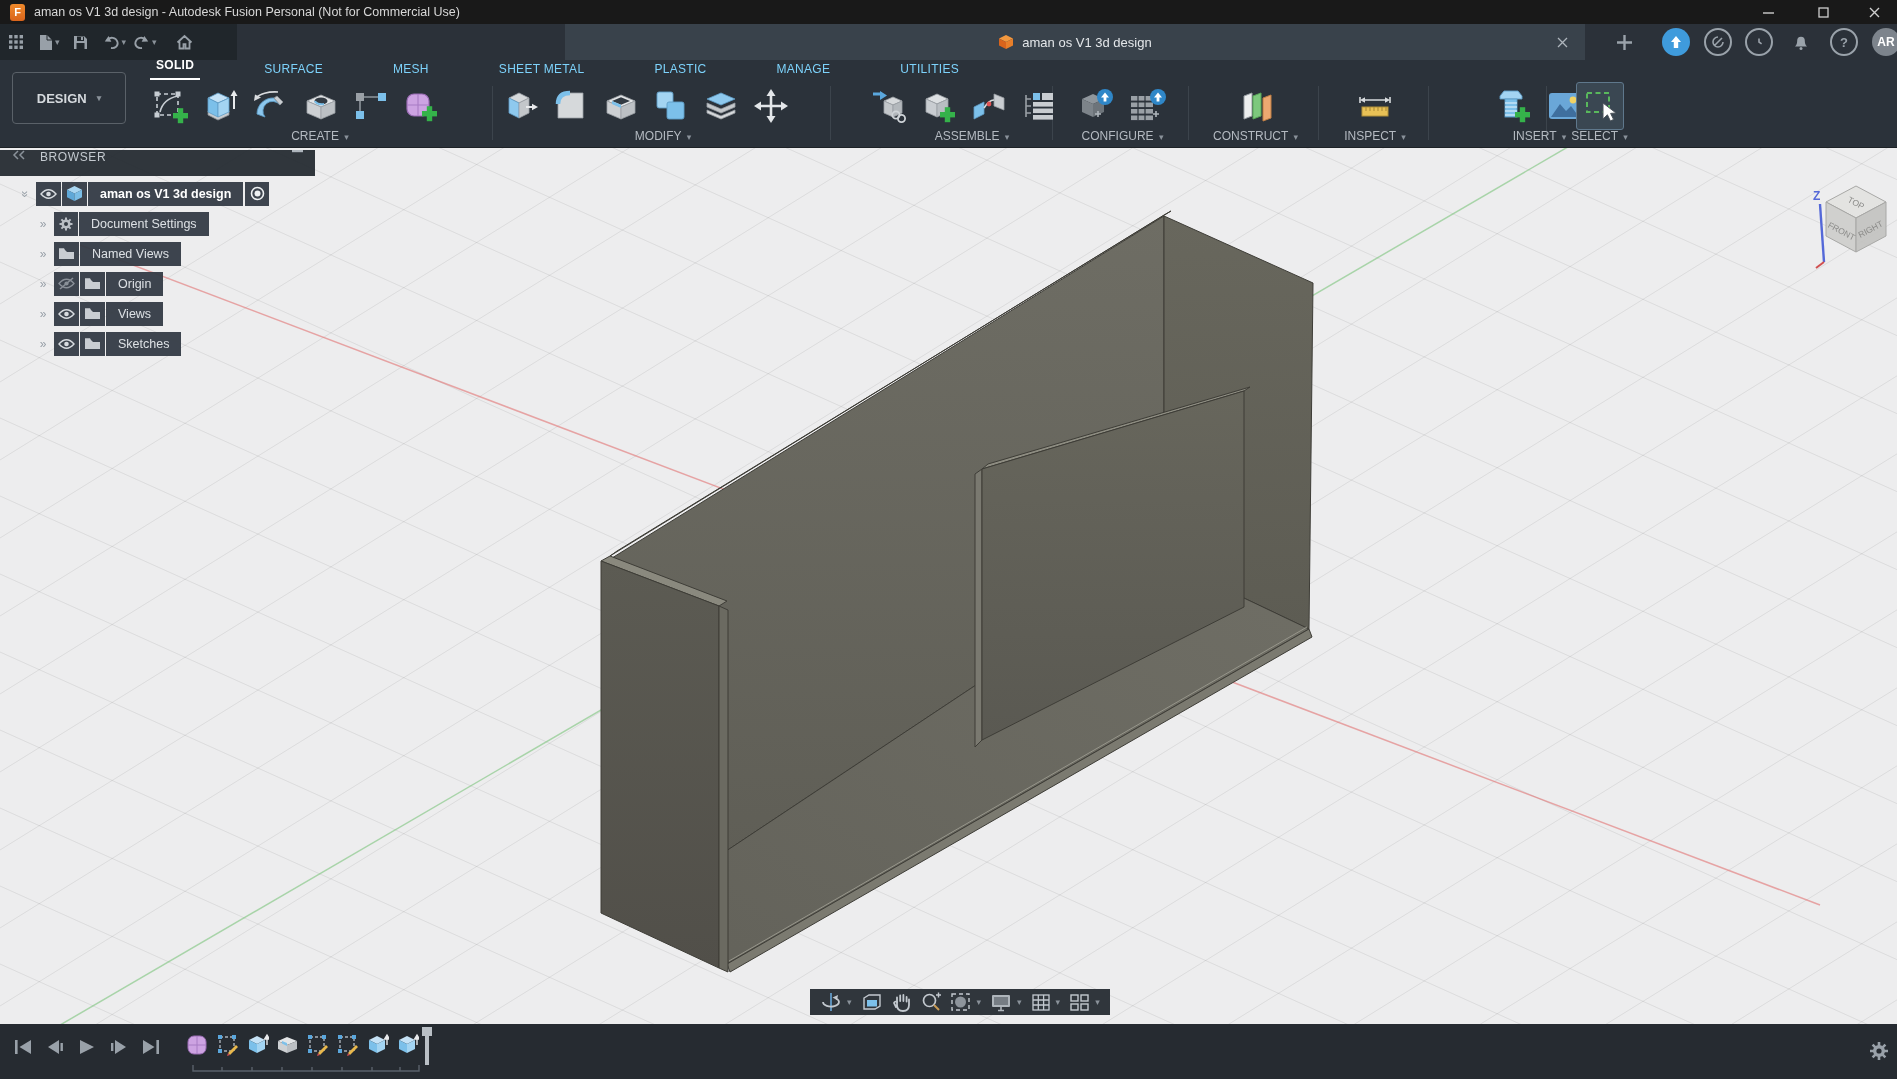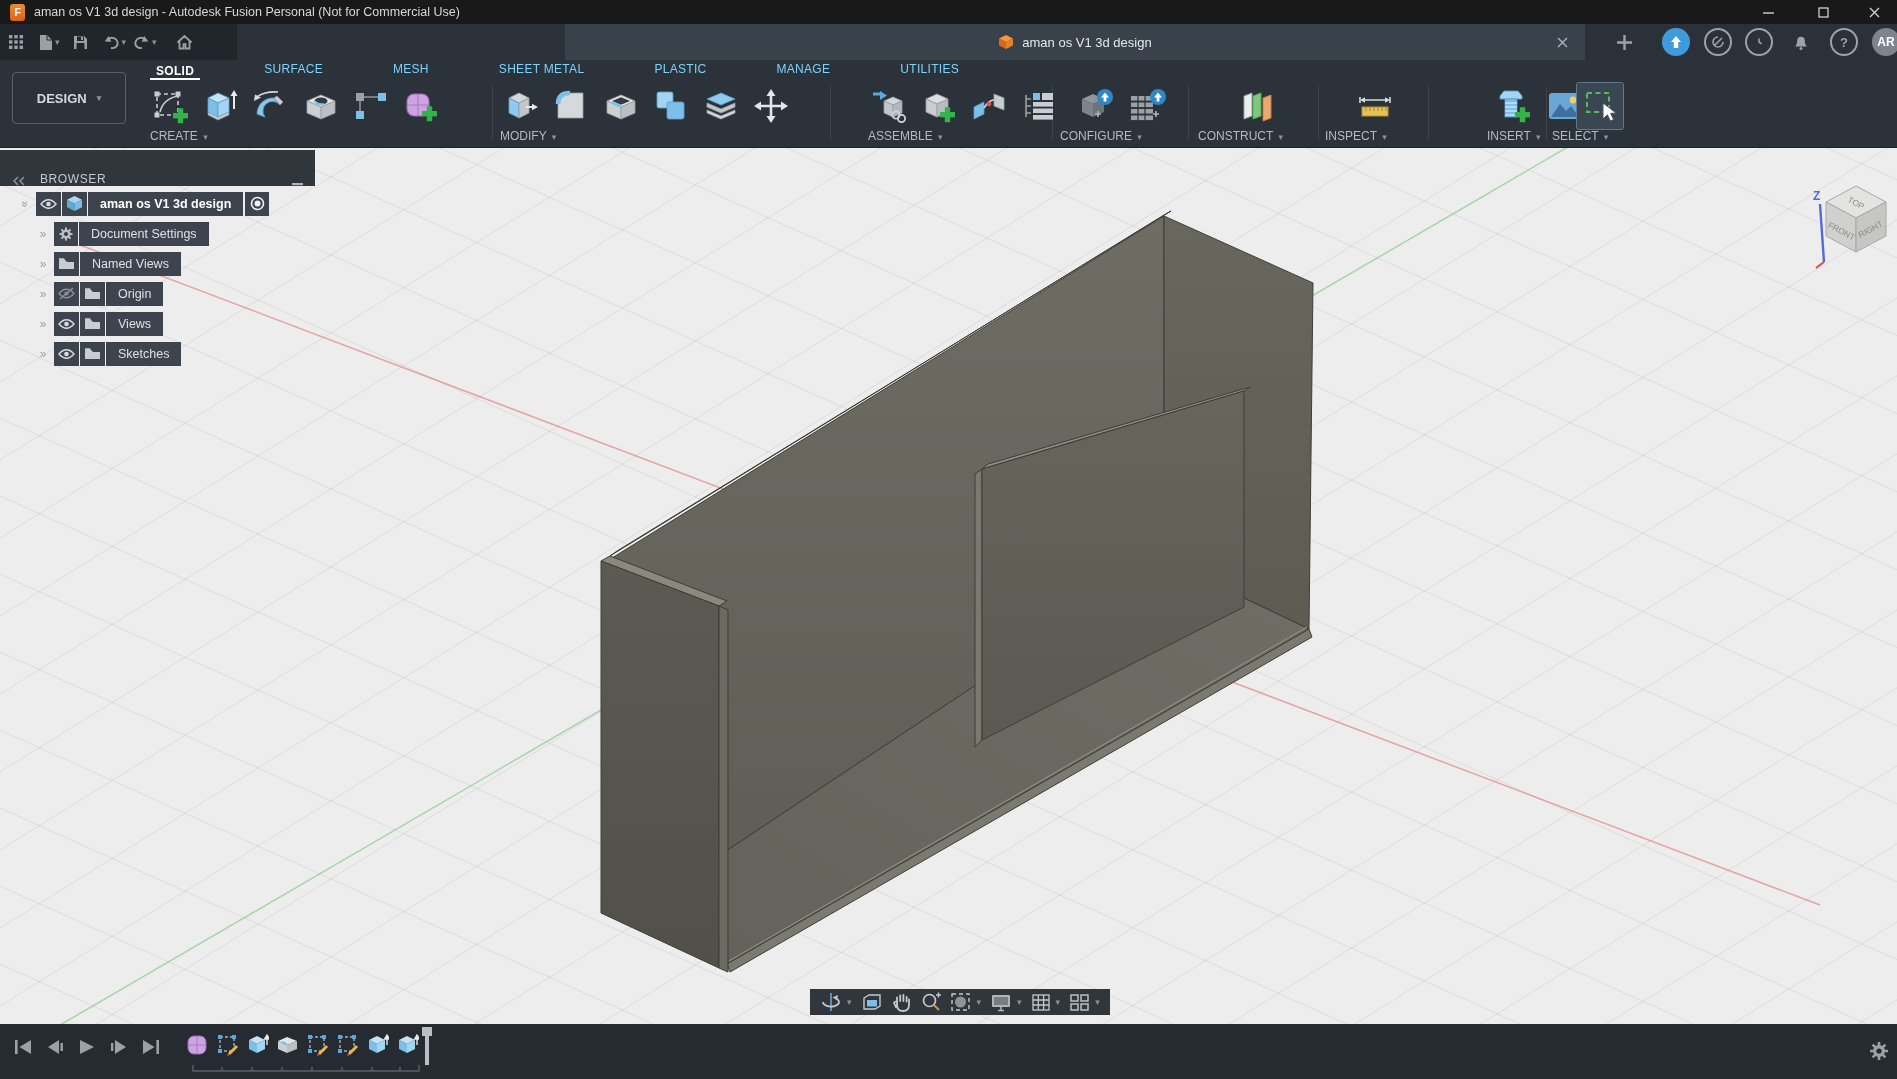--- a/index.html
+++ b/index.html
@@ -31,37 +31,37 @@
           display:flex;align-items:center;justify-content:center;}
   .ring{border:2px solid #9aa2aa;border-radius:50%;box-sizing:border-box;}
   .avatar{background:#7d848c;color:#fff;font-size:12px;font-weight:bold;}
 
   
   .ribbon{left:0;top:60px;width:1897px;height:88px;background:#2b323a;border-bottom:1px solid #1d2226;box-sizing:border-box;}
   .design-btn{position:absolute;left:12px;top:12px;width:112px;height:50px;border:1px solid #5a6168;border-radius:4px;
               color:#d5d9dd;font-size:13px;font-weight:bold;display:flex;align-items:center;justify-content:center;gap:8px;}
   .rtabs{position:absolute;left:150px;top:0;height:20px;display:flex;gap:58px;align-items:flex-end;}
   .rtab{font-size:12px;color:#7dd3fc;padding:2px 6px 4px 6px;letter-spacing:.3px;}
-  .rtab.active{color:#fff;font-weight:bold;border-bottom:2.5px solid #fff;padding-bottom:0;}
+  .rtab.active{color:#fff;font-weight:bold;border-bottom:2.5px solid #fff;padding-bottom:6px;}
   .rgroup{position:absolute;top:22px;height:64px;}
   .tools{display:flex;align-items:center;gap:8px;height:46px;padding-top:1px;}
   .tool{width:42px;height:42px;display:flex;align-items:center;justify-content:center;border-radius:3px;}
   .tool.hl{border:1px solid #5f788c;background:#3a4752;width:46px;height:46px;}
-  .grplabel{position:absolute;bottom:3px;width:100%;text-align:left;font-size:12px;color:#b4bac1;white-space:nowrap;}
+  .grplabel{position:absolute;bottom:3px;width:100%;text-align:center;font-size:12px;color:#b4bac1;white-space:nowrap;}
   .gdiv{position:absolute;top:26px;height:54px;width:1px;background:#3c444c;}
 
   
   .canvas{left:0;top:148px;width:1897px;height:876px;background:#ededee;}
 
   
   .viewcube{left:1796px;top:158px;width:101px;height:118px;}
 
   
   .browser{left:0;top:150px;width:330px;}
-  .bheader{width:315px;height:36px;background:rgba(32,38,44,.92);display:flex;align-items:flex-end;color:#c3c9cf;
+  .bheader{width:315px;height:26px;background:rgba(32,38,44,.92);display:flex;align-items:flex-start;color:#c3c9cf;
            font-size:12px;letter-spacing:.6px;}
   .bheader .ttl{margin-left:14px;}
   .brow{position:relative;height:25px;margin-top:5px;display:flex;align-items:center;}
   .chev{width:14px;text-align:center;color:#98a0a8;font-size:12px;margin-right:4px;}
   .tile{height:24px;background:rgba(52,59,68,.95);display:flex;align-items:center;justify-content:center;
         padding:0 4px;margin-right:1px;min-width:24px;box-sizing:border-box;}
   .btext{height:24px;background:rgba(52,59,68,.95);color:#dde1e5;font-size:12.5px;display:flex;
          align-items:center;padding:0 12px;}
   .btext.bold{font-weight:bold;color:#fff;}
 

